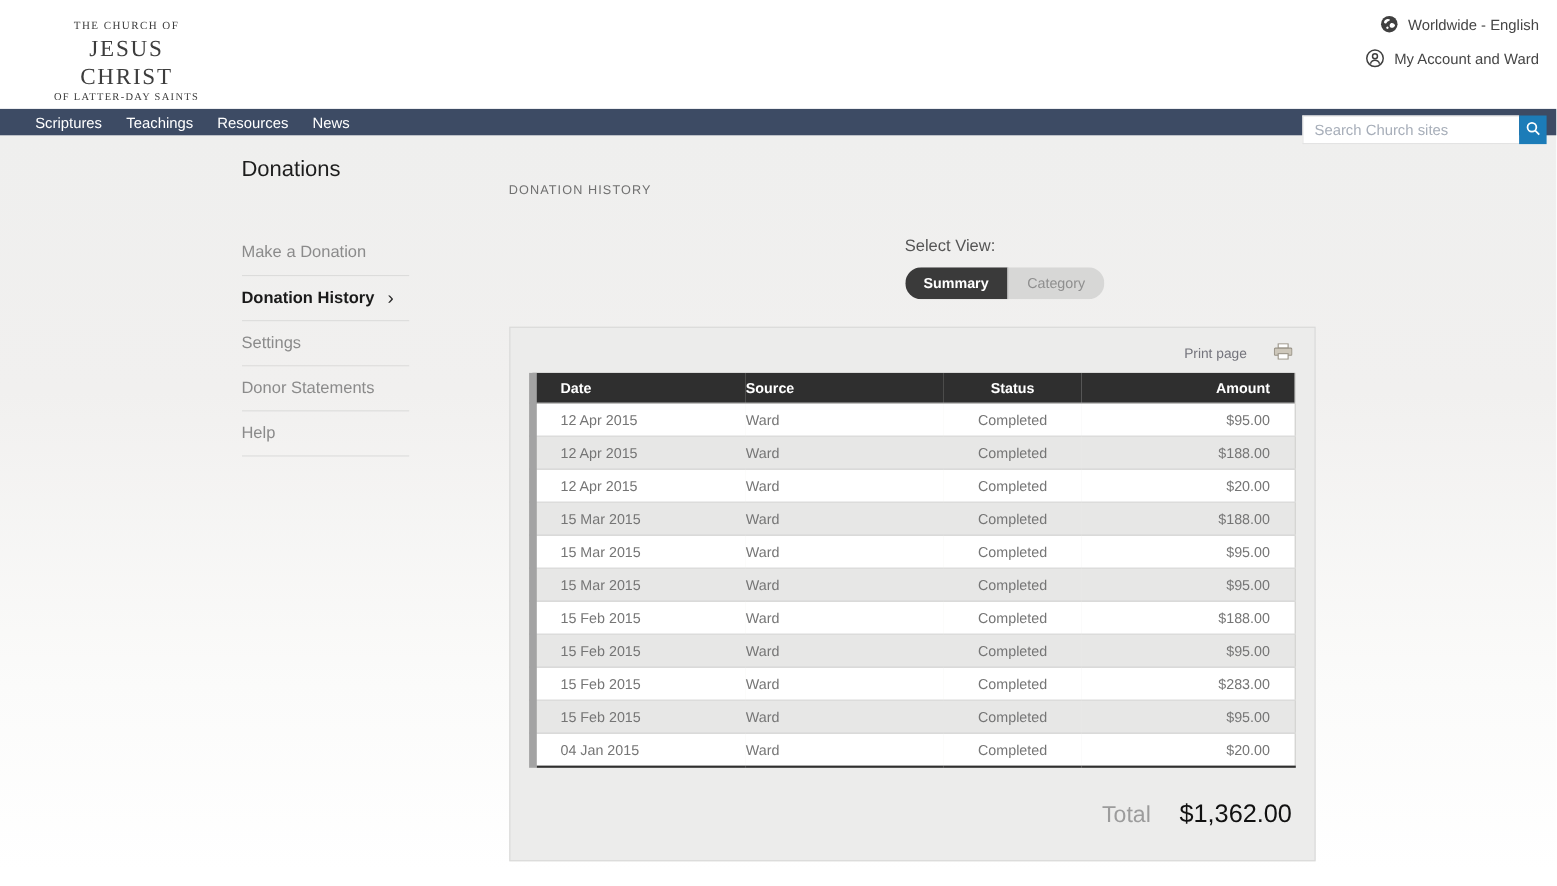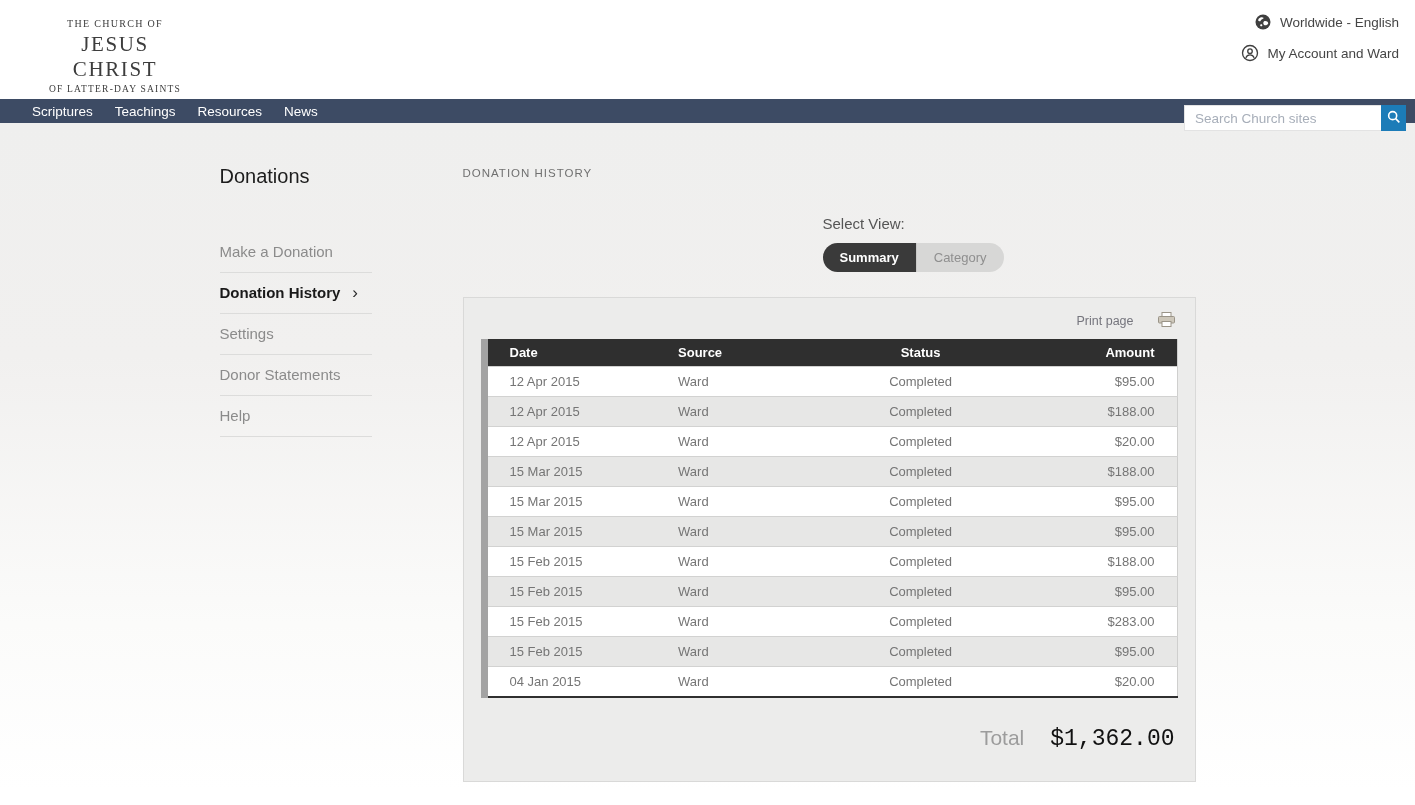--- a/index.html
+++ b/index.html
@@ -47,21 +47,21 @@
   }
 
   
   .content {
     height: 668px;
     background: linear-gradient(180deg, #efefee 0%, #f1f0ef 35%, #fbfbfa 75%, #ffffff 100%);
   }
   .container { width: 976px; margin: 0 auto; display: flex; }
 
   
-  .sidebar { width: 243px; padding-top: 42px; }
+  .sidebar { width: 243px; padding-top: 20px; }
   .sidebar-title { font-size: 20px; font-weight: 400; color: #1d1d1d; margin: 0 0 44px 0; }
   .sidebar-item {
     width: 152px; padding: 11px 0 12px; border-bottom: 1px solid #dcdcdb;
     font-size: 15px; color: #8b8b8b; cursor: pointer;
     display: flex; align-items: center;
   }
   .sidebar-item.active { color: #1a1a1a; font-weight: bold; }
   .sidebar-chevron { margin-left: 12px; font-size: 17px; line-height: 12px; color: #2b2b2b; font-weight: 400; }
 
   
@@ -110,21 +110,21 @@
   .col-date   { text-align: left;  padding-left: 22px; }
   .col-source { text-align: left; }
   .col-status { text-align: center; }
   .col-amount { text-align: right; padding-right: 22px; }
 
   .total-row {
     display: flex; justify-content: flex-end; align-items: baseline; gap: 26px;
     margin-top: 28px; padding: 0 3px 29px 0;
   }
   .total-label { font-size: 21px; color: #9c9c9c; }
-  .total-value { font-size: 23px; color: #111111; font-family: Liberation Mono, monospace; }
+  .total-value { font-size: 23px; color: #111111; }
 </style>
 </head>
 <body>
 
 <header class="site-header">
   <div class="logo">
     <div class="logo-line1">THE CHURCH OF</div>
     <div class="logo-line2">JESUS CHRIST</div>
     <div class="logo-line3">OF LATTER-DAY SAINTS</div>
   </div>

